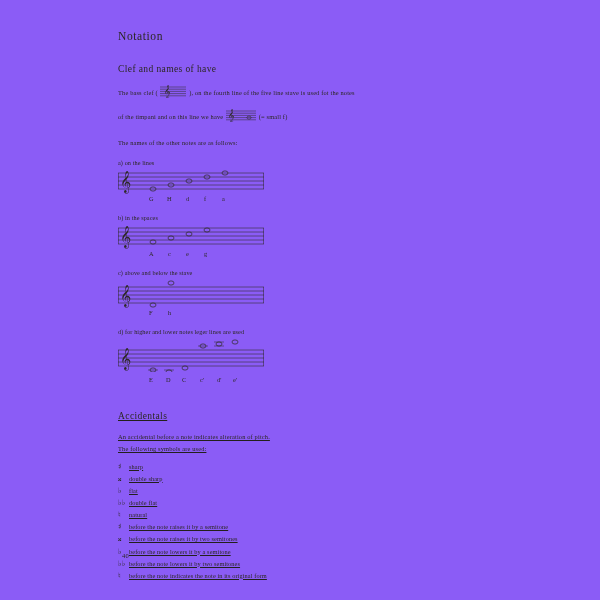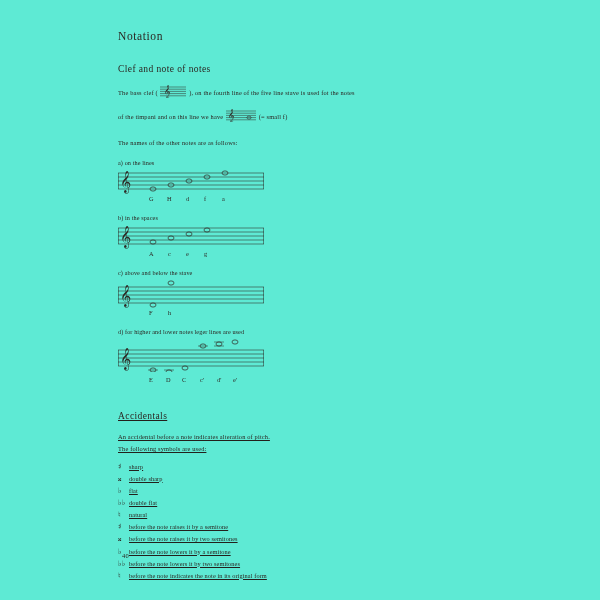--- a/index.html
+++ b/index.html
@@ -11,21 +11,21 @@
     width: 600px;
     height: 600px;
     overflow: hidden;
     font-family: "Liberation Serif", serif;
   }
   .page {
     position: absolute;
     left: 0; top: 0;
     width: 600px;
     height: 600px;
-    background: #5eead4;
+    background: #8b5cf6;
   }
   .content {
     position: absolute;
     left: 118px;
     top: 30px;
     width: 372px;
     color: #23201c;
   }
   .h1 {
     font-size: 11.5px;
@@ -106,21 +106,21 @@
   svg.inl { display: inline-block; }
 </style>
 </head>
 <body>
 
 <div class="page">
   <div class="content">
 
     <h1 class="h1">Notation</h1>
 
-    <h2 class="h2">Clef and note of notes</h2>
+    <h2 class="h2">Clef and names of have</h2>
 
     <p class="p tight">
       <span>The bass clef (</span>
       <span class="inline-staff">
         <svg class="inl" width="26" height="14" viewBox="0 0 26 14">
           <g stroke="#2c2823" stroke-width="0.5">
             <line x1="0" y1="3" x2="26" y2="3"></line>
             <line x1="0" y1="5.2" x2="26" y2="5.2"></line>
             <line x1="0" y1="7.4" x2="26" y2="7.4"></line>
             <line x1="0" y1="9.6" x2="26" y2="9.6"></line>

